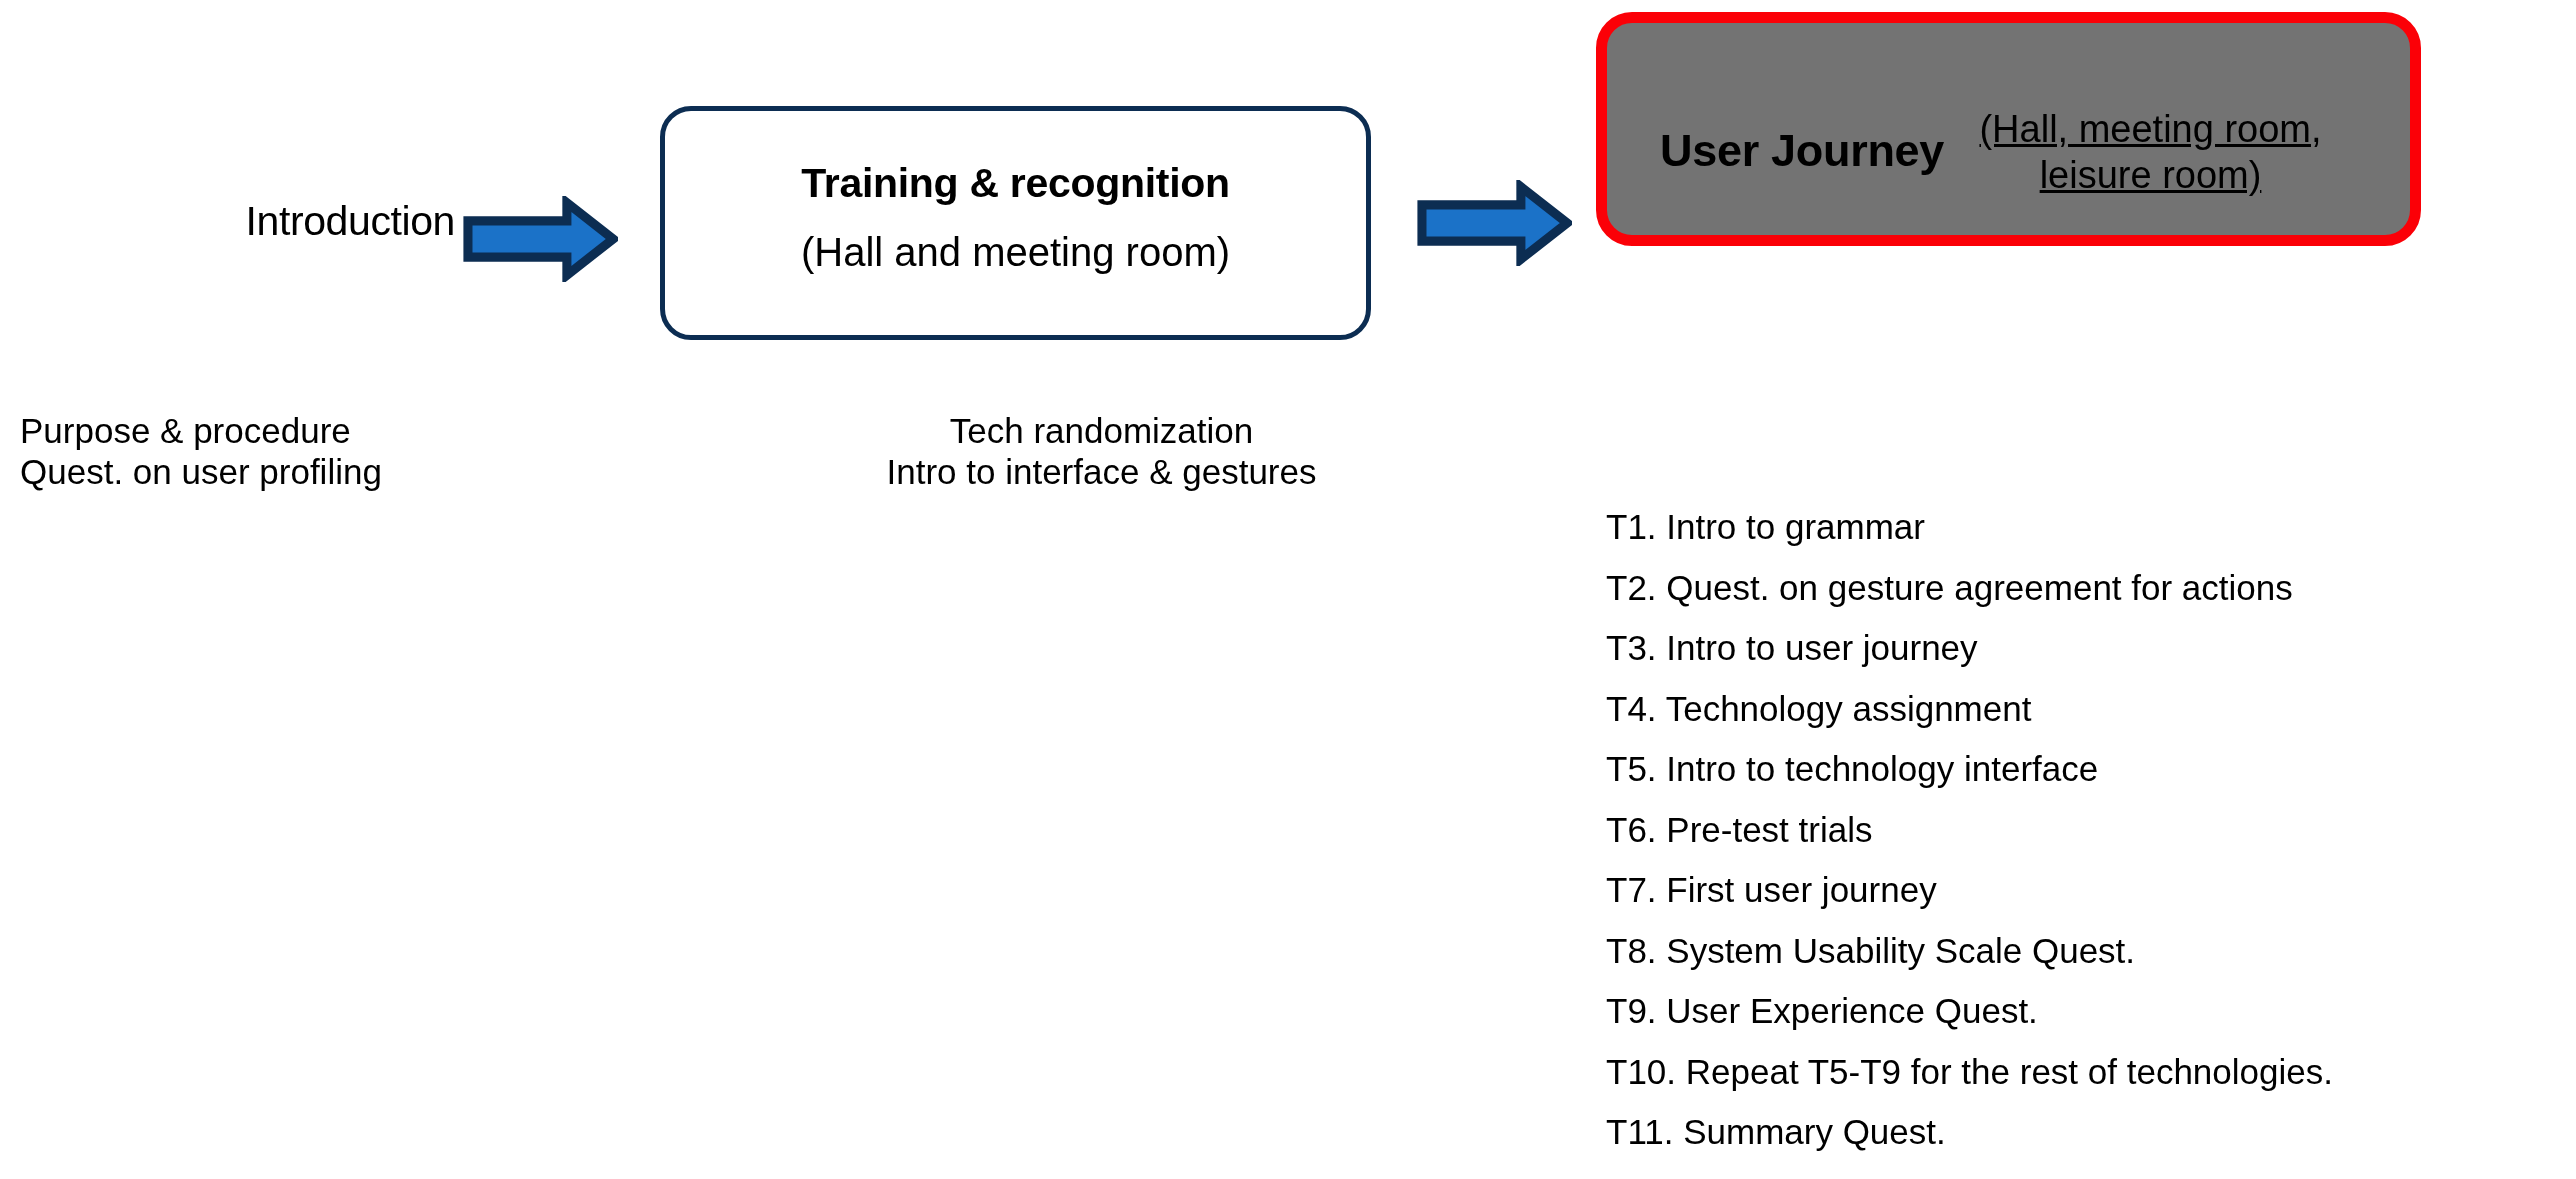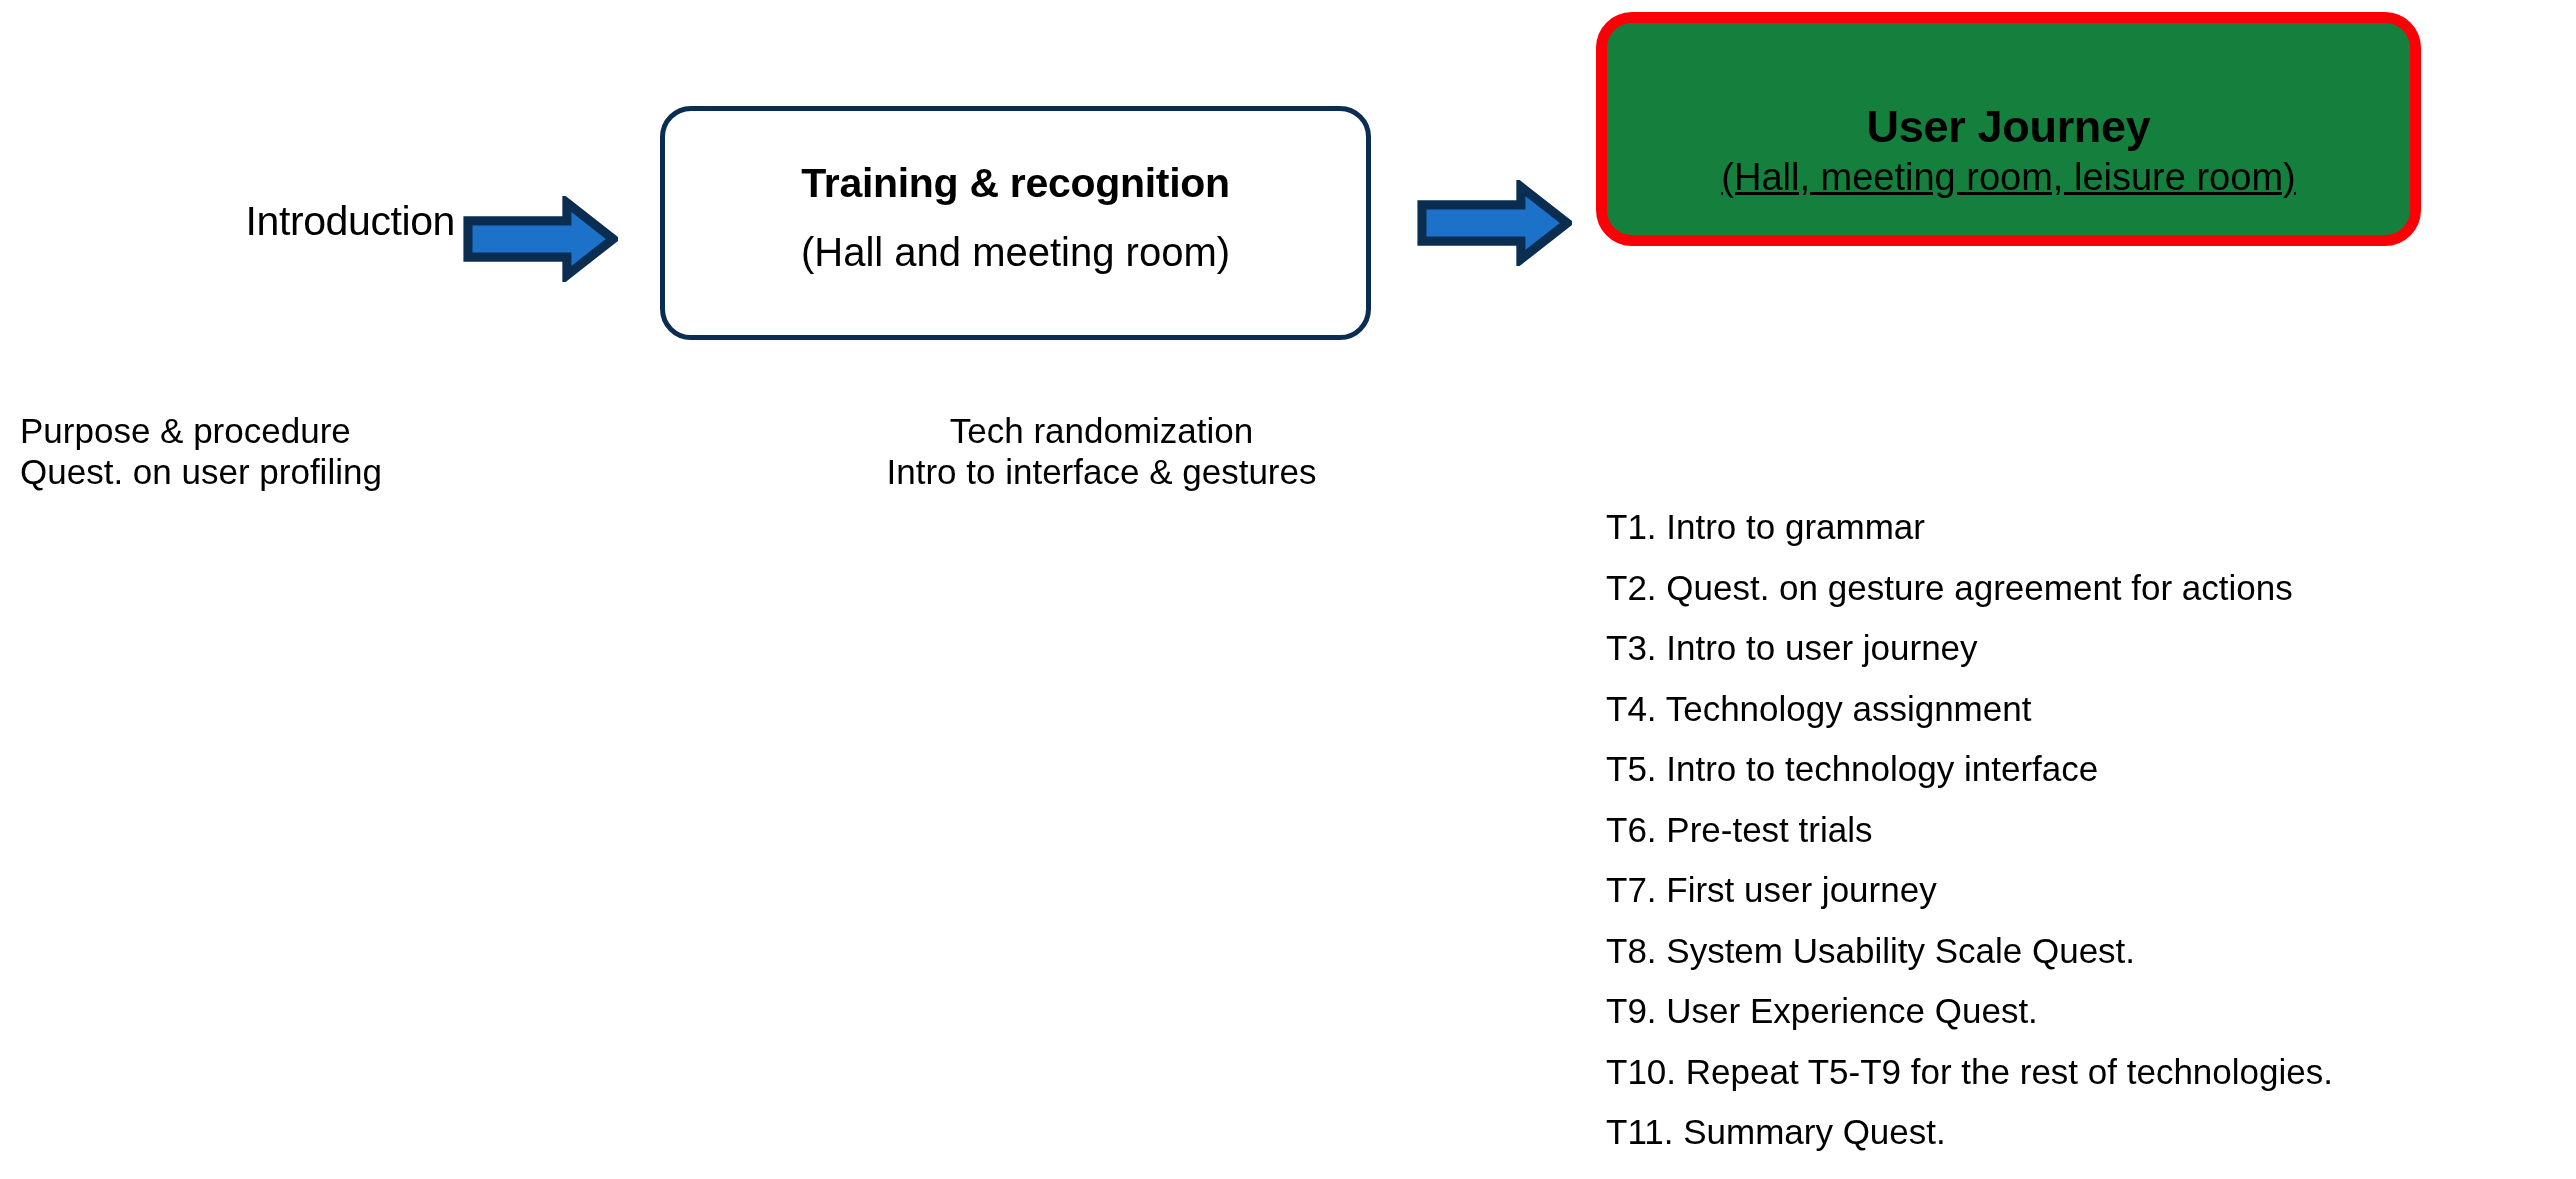--- a/index.html
+++ b/index.html
@@ -110,23 +110,23 @@
   
   #journey-box {
     position: absolute;
     left: 1596px;
     top: 11.5px;
     width: 825px;
     height: 234px;
     box-sizing: border-box;
     border: 11.5px solid #fb0007;
     border-radius: 36px;
-    background: #15803d;
+    background: #737373;
     display: flex;
-    flex-direction: column;
+    flex-direction: row;
     align-items: center;
     justify-content: center;
     padding: 49px 53px 4px 53px;
   }
   #journey-box .box-heading {
     font-size: 45px;
     font-weight: bold;
     line-height: 1.1;
     letter-spacing: -0.3px;
     text-align: center;

